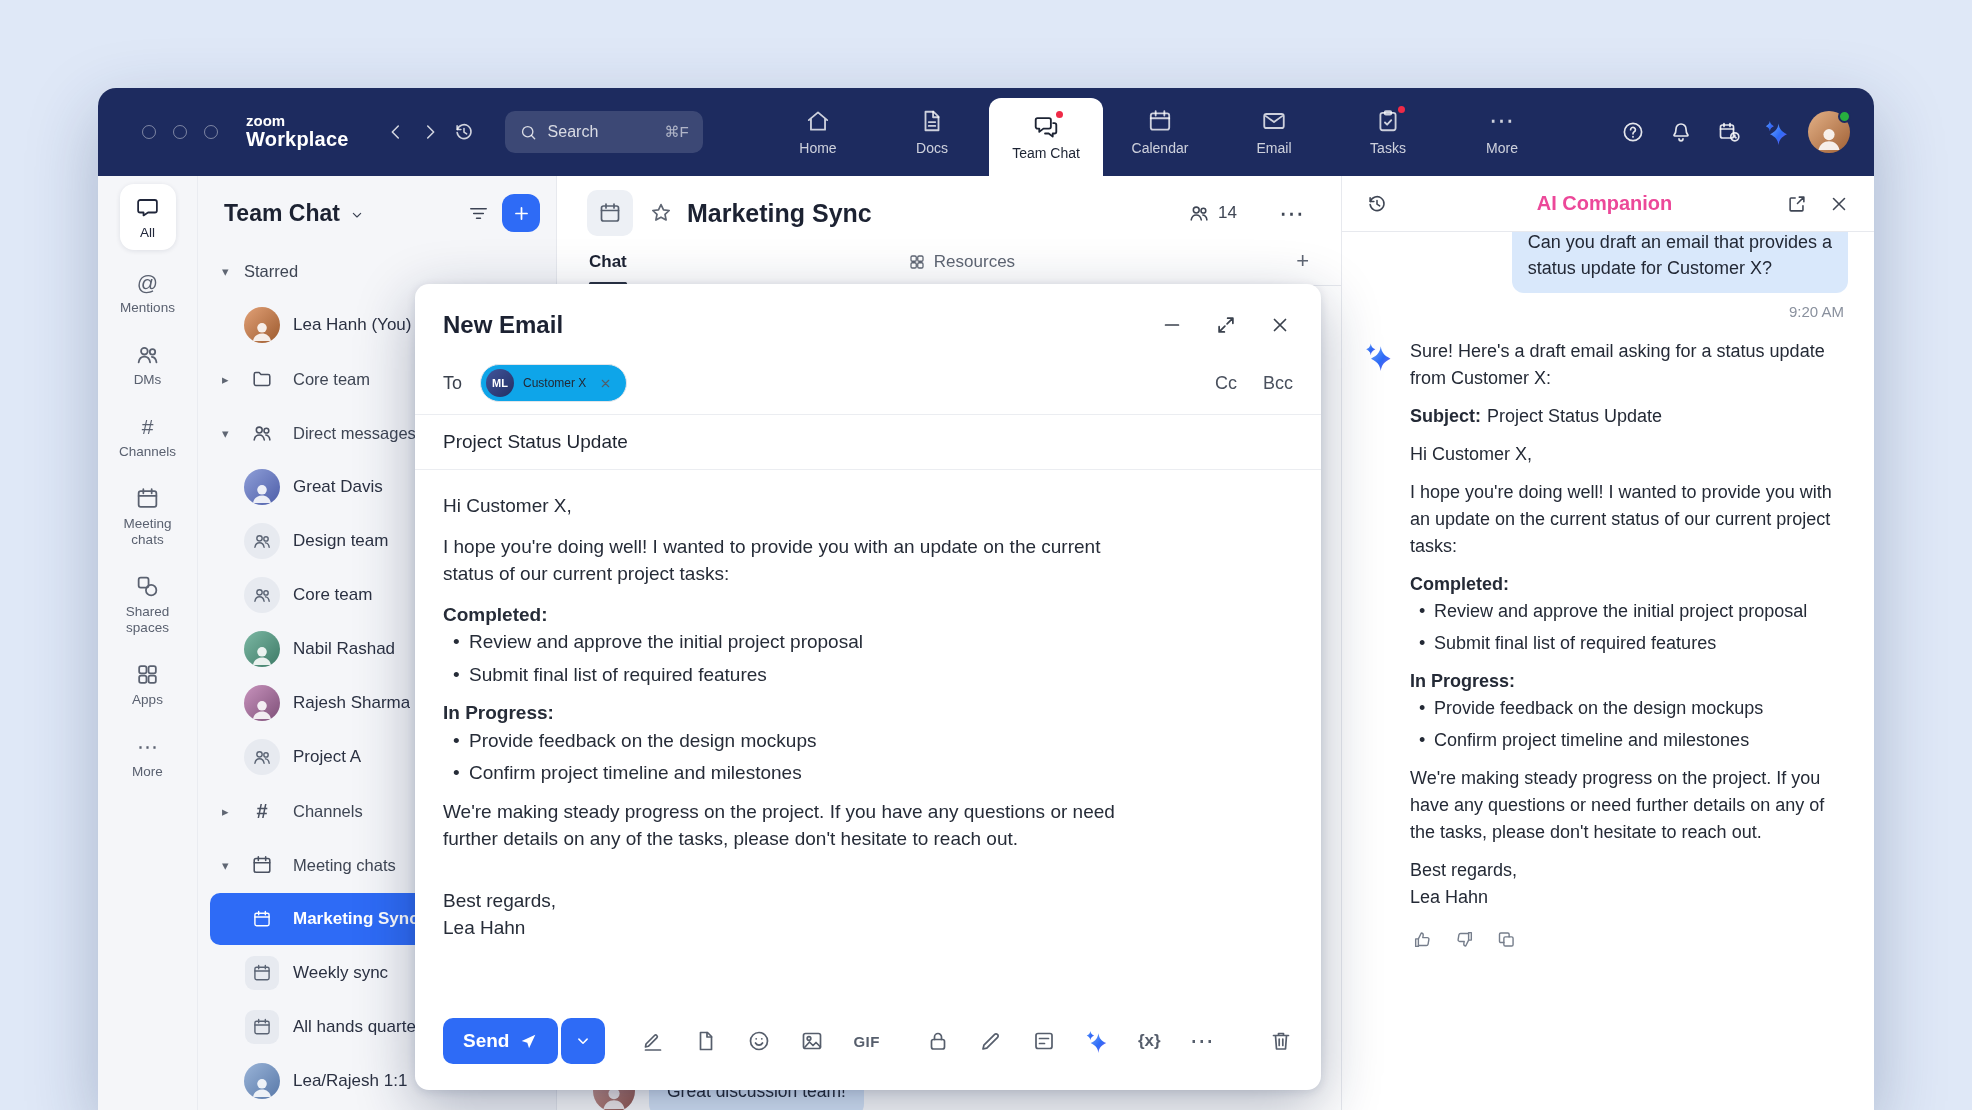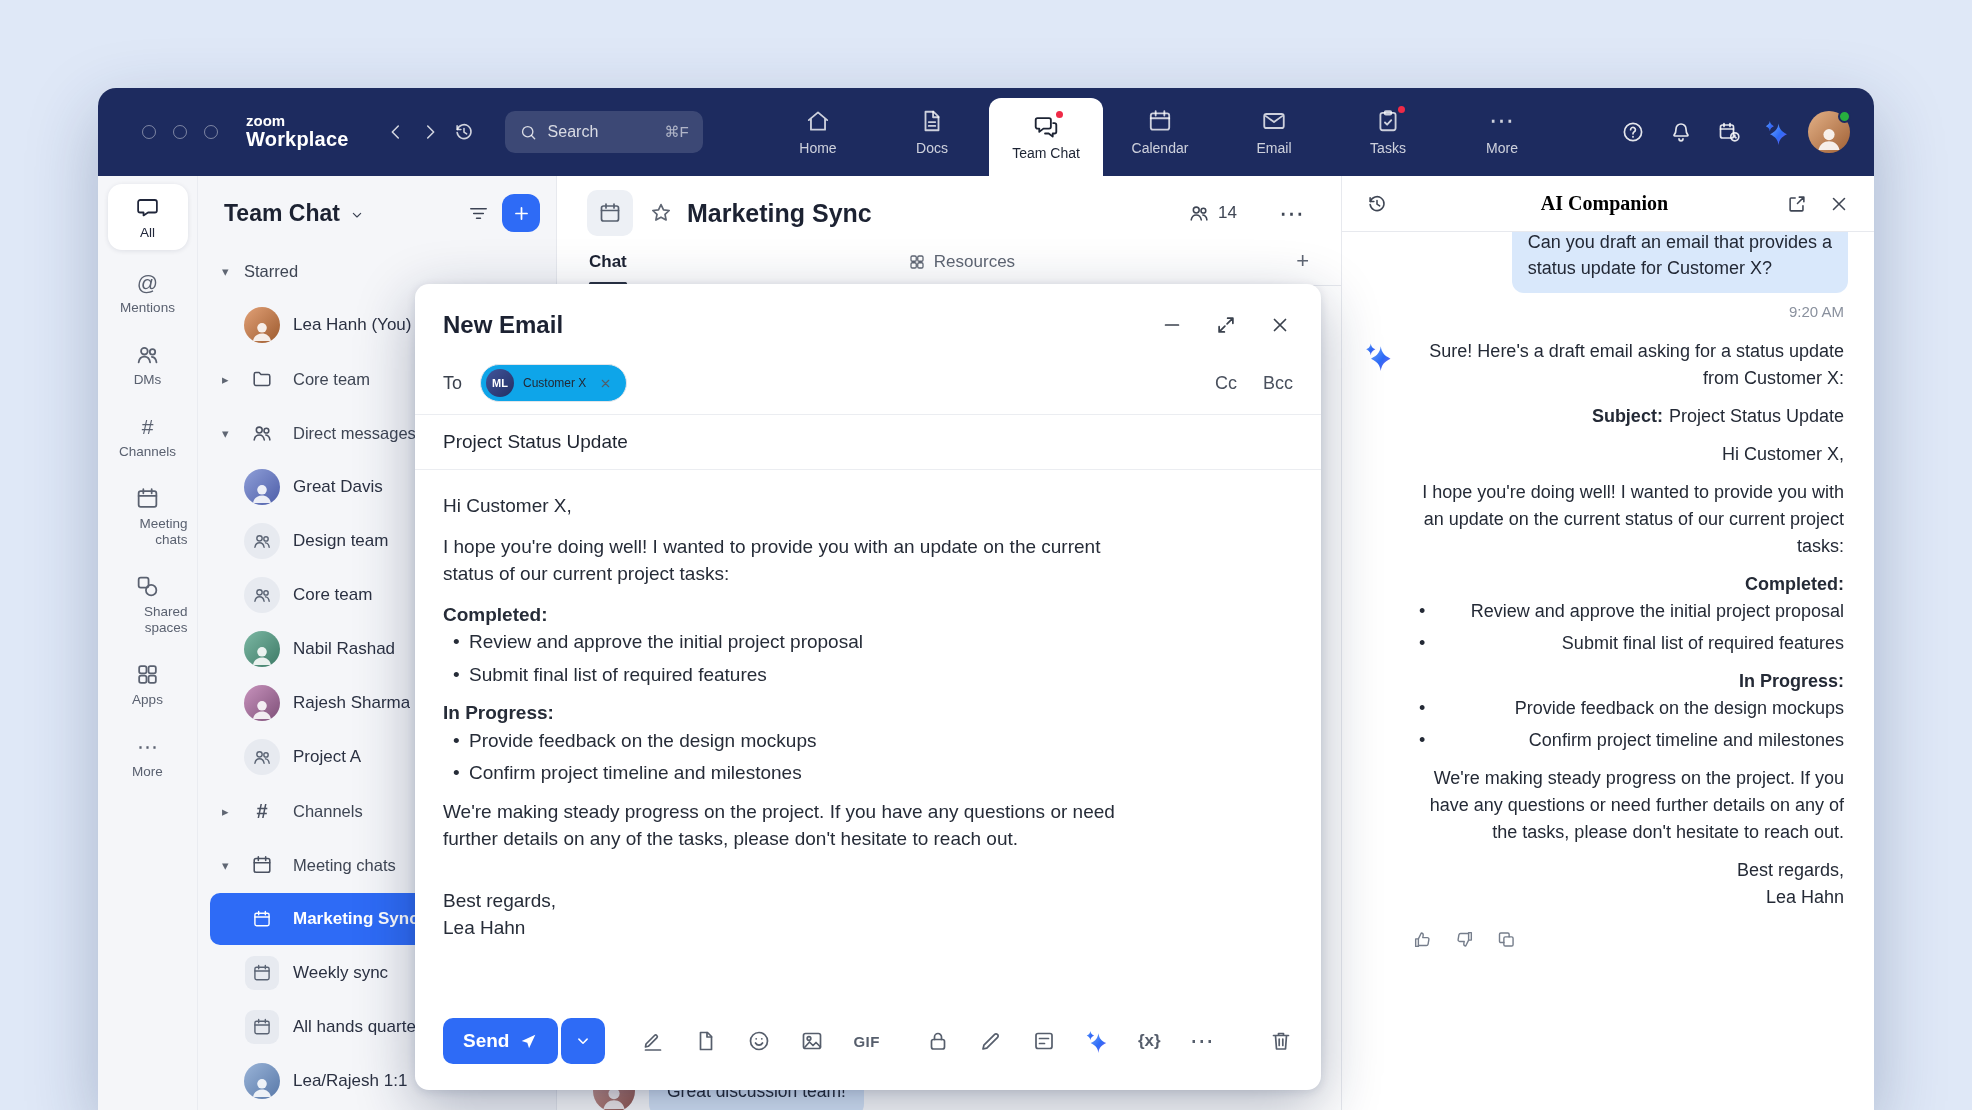--- a/index.html
+++ b/index.html
@@ -51,22 +51,22 @@
               background:#27ae3f; border:2.5px solid #1d2b5f; }
   .avclip { position:absolute; inset:0; border-radius:50%; overflow:hidden; }
   .sil { position:absolute; bottom:-3px; left:50%; transform:translateX(-50%); width:80%; height:80%;
          color:rgba(255,255,255,.88); }
 
   
   .content { flex:1; display:flex; min-height:0; position:relative; }
 
   .rail { flex:0 0 100px; background:#f5f6f9; border-right:1px solid #eaecf1; padding-top:8px;
           display:flex; flex-direction:column; align-items:center; }
-  .rail-item { width:80px; display:flex; flex-direction:column; align-items:center; gap:5px; color:#5a6170;
-               font-size:13.5px; text-align:right; margin-bottom:27px; cursor:pointer; line-height:1.15; }
+  .rail-item { width:56px; display:flex; flex-direction:column; align-items:center; gap:5px; color:#5a6170;
+               font-size:13.5px; text-align:center; margin-bottom:27px; cursor:pointer; line-height:1.15; }
   .rail-item svg { width:25px; height:25px; }
   .rail-glyph { font-size:21px; line-height:24px; height:24px; }
   .rail-item.active { background:#fff; border-radius:14px; padding:11px 0 9px;
                       box-shadow:0 1px 5px rgba(20,30,60,.10); color:#20263a; margin-bottom:21px; }
 
   .chatlist { flex:0 0 359px; background:#f5f6f9; border-right:1px solid #e7e9ee; padding-top:10px;
               display:flex; flex-direction:column; min-height:0; }
   .cl-head { display:flex; align-items:center; padding:8px 16px 12px 26px; }
   .cl-title { display:flex; align-items:center; gap:9px; font-size:23px; font-weight:bold; color:#1c2232;
               flex:1; cursor:pointer; }
@@ -132,31 +132,31 @@
   .msg-av { width:42px; height:42px; border-radius:50%; position:relative; overflow:hidden; flex:0 0 42px; }
   .msg-bubble { background:#d9e8fb; border-radius:4px 14px 14px 14px; padding:11px 18px 16px;
                 font-size:17.5px; color:#222835; }
 
   
   .ai { flex:0 0 533px; border-left:1px solid #e7e9ee; background:#fff; display:flex; flex-direction:column;
         min-height:0; }
   .ai-head { flex:0 0 56px; border-bottom:1px solid #e7e9ee; display:flex; align-items:center;
              padding:0 18px; position:relative; background:#fff; z-index:2; }
   .ai-title { position:absolute; left:0; right:7px; text-align:center; font-size:20px; font-weight:bold;
-              color:#000000;font-family:Liberation Serif, serif; }
+              color:#ec4899; }
   .ai-head-btn { width:34px; height:34px; display:flex; align-items:center; justify-content:center;
                  background:none; border:none; color:#3f4654; cursor:pointer; position:relative; z-index:3; }
   .ai-head-btn svg { width:22px; height:22px; }
   .ai-head .rgroup { margin-left:auto; display:flex; gap:8px; }
 
   .ai-scroll { flex:1; overflow:hidden; padding:0 26px 0 22px; display:flex; flex-direction:column; }
   .user-bubble { align-self:flex-end; background:#d9e8fb; border-radius:12px; padding:10px 16px 12px;
                  font-size:18px; line-height:26px; color:#222835; margin-top:-13px; max-width:462px; }
   .ai-time { align-self:flex-end; color:#8a919e; font-size:15px; margin:10px 4px 18px 0; }
-  .ai-msg { display:flex; gap:16px;text-align:right; }
+  .ai-msg { display:flex; gap:16px; }
   .ai-logo { flex:0 0 30px; padding-top:3px; }
   .ai-logo svg { width:30px; height:30px; }
   .ai-body { width:434px; font-size:18px; line-height:27px; color:#242a36; }
   .ai-body p { margin-bottom:11px; }
   .ai-body p.tight { margin-bottom:0; }
   .ai-body b.lbl { margin-right:6px; }
   ul.blist { list-style:none; margin:0 0 11px; }
   ul.blist li { position:relative; padding-left:24px; margin-bottom:5px; }
   ul.blist li:before { content:"•"; position:absolute; left:9px; }
   .fb-row { display:flex; gap:18px; margin-top:16px; color:#757d8b; }

